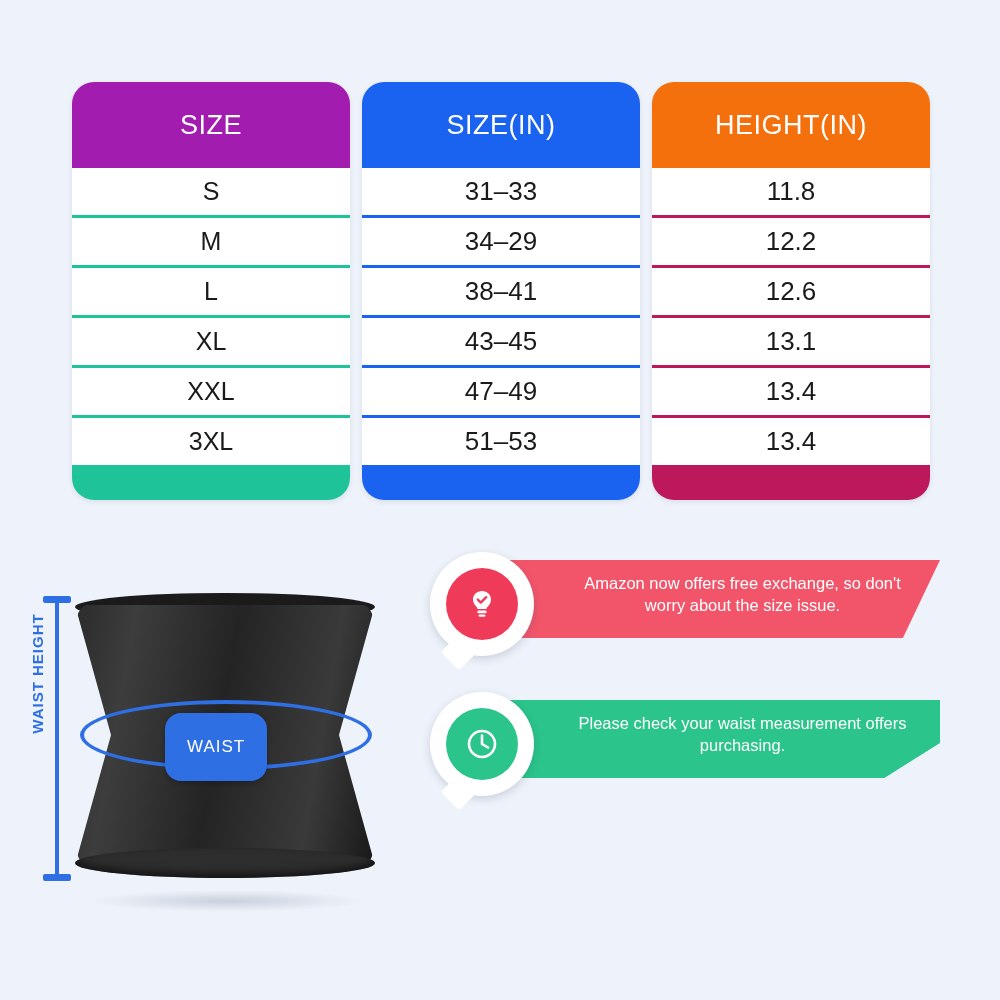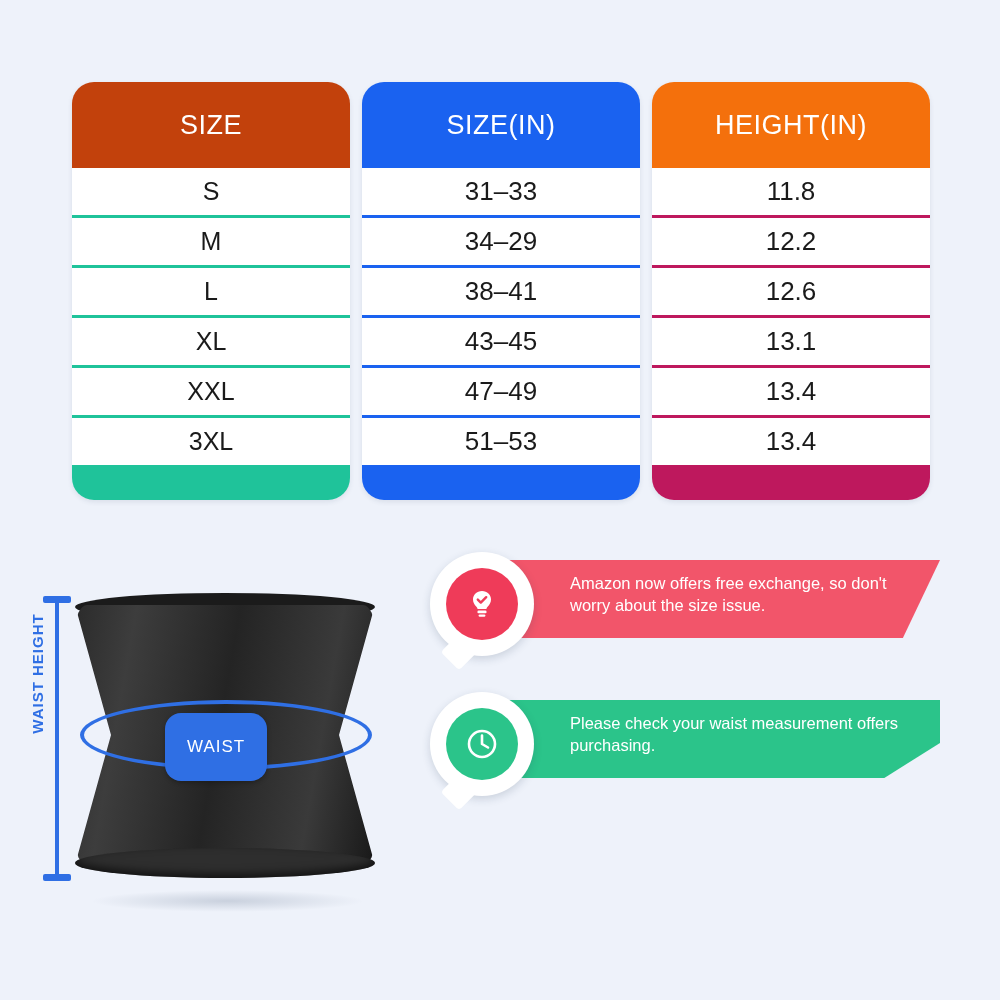--- a/index.html
+++ b/index.html
@@ -141,21 +141,21 @@
     position: absolute;
     left: 70px; top: 330px;
     width: 275px; height: 22px;
     background: radial-gradient(ellipse at center, rgba(70,90,120,.22) 0%, rgba(70,90,120,0) 70%);
   }
 
   
   .notes {
     position: absolute;
     left: 430px; top: 552px;
-    width: 545px; height: 420px;
+    width: 545px; height: 420px; text-align: center;
   }
   .note {
     position: absolute;
     left: 0;
     width: 510px;
     height: 92px;
   }
   .note .ribbon {
     position: absolute;
     left: 46px; top: 8px;
@@ -204,21 +204,21 @@
   .note3 { top: 280px; }
 </style>
 </head>
 <body>
 
 <div class="page">
 
   <div class="size-table">
 
     <div class="col size">
-      <div class="col-head" style="background:#c2410c">SIZE</div>
+      <div class="col-head" style="background:#a21caf">SIZE</div>
       <div class="col-body" style="background:#1fc39a">
         <div class="cell">S</div>
         <div class="cell">M</div>
         <div class="cell">L</div>
         <div class="cell">XL</div>
         <div class="cell">XXL</div>
         <div class="cell">3XL</div>
       </div>
     </div>
 

